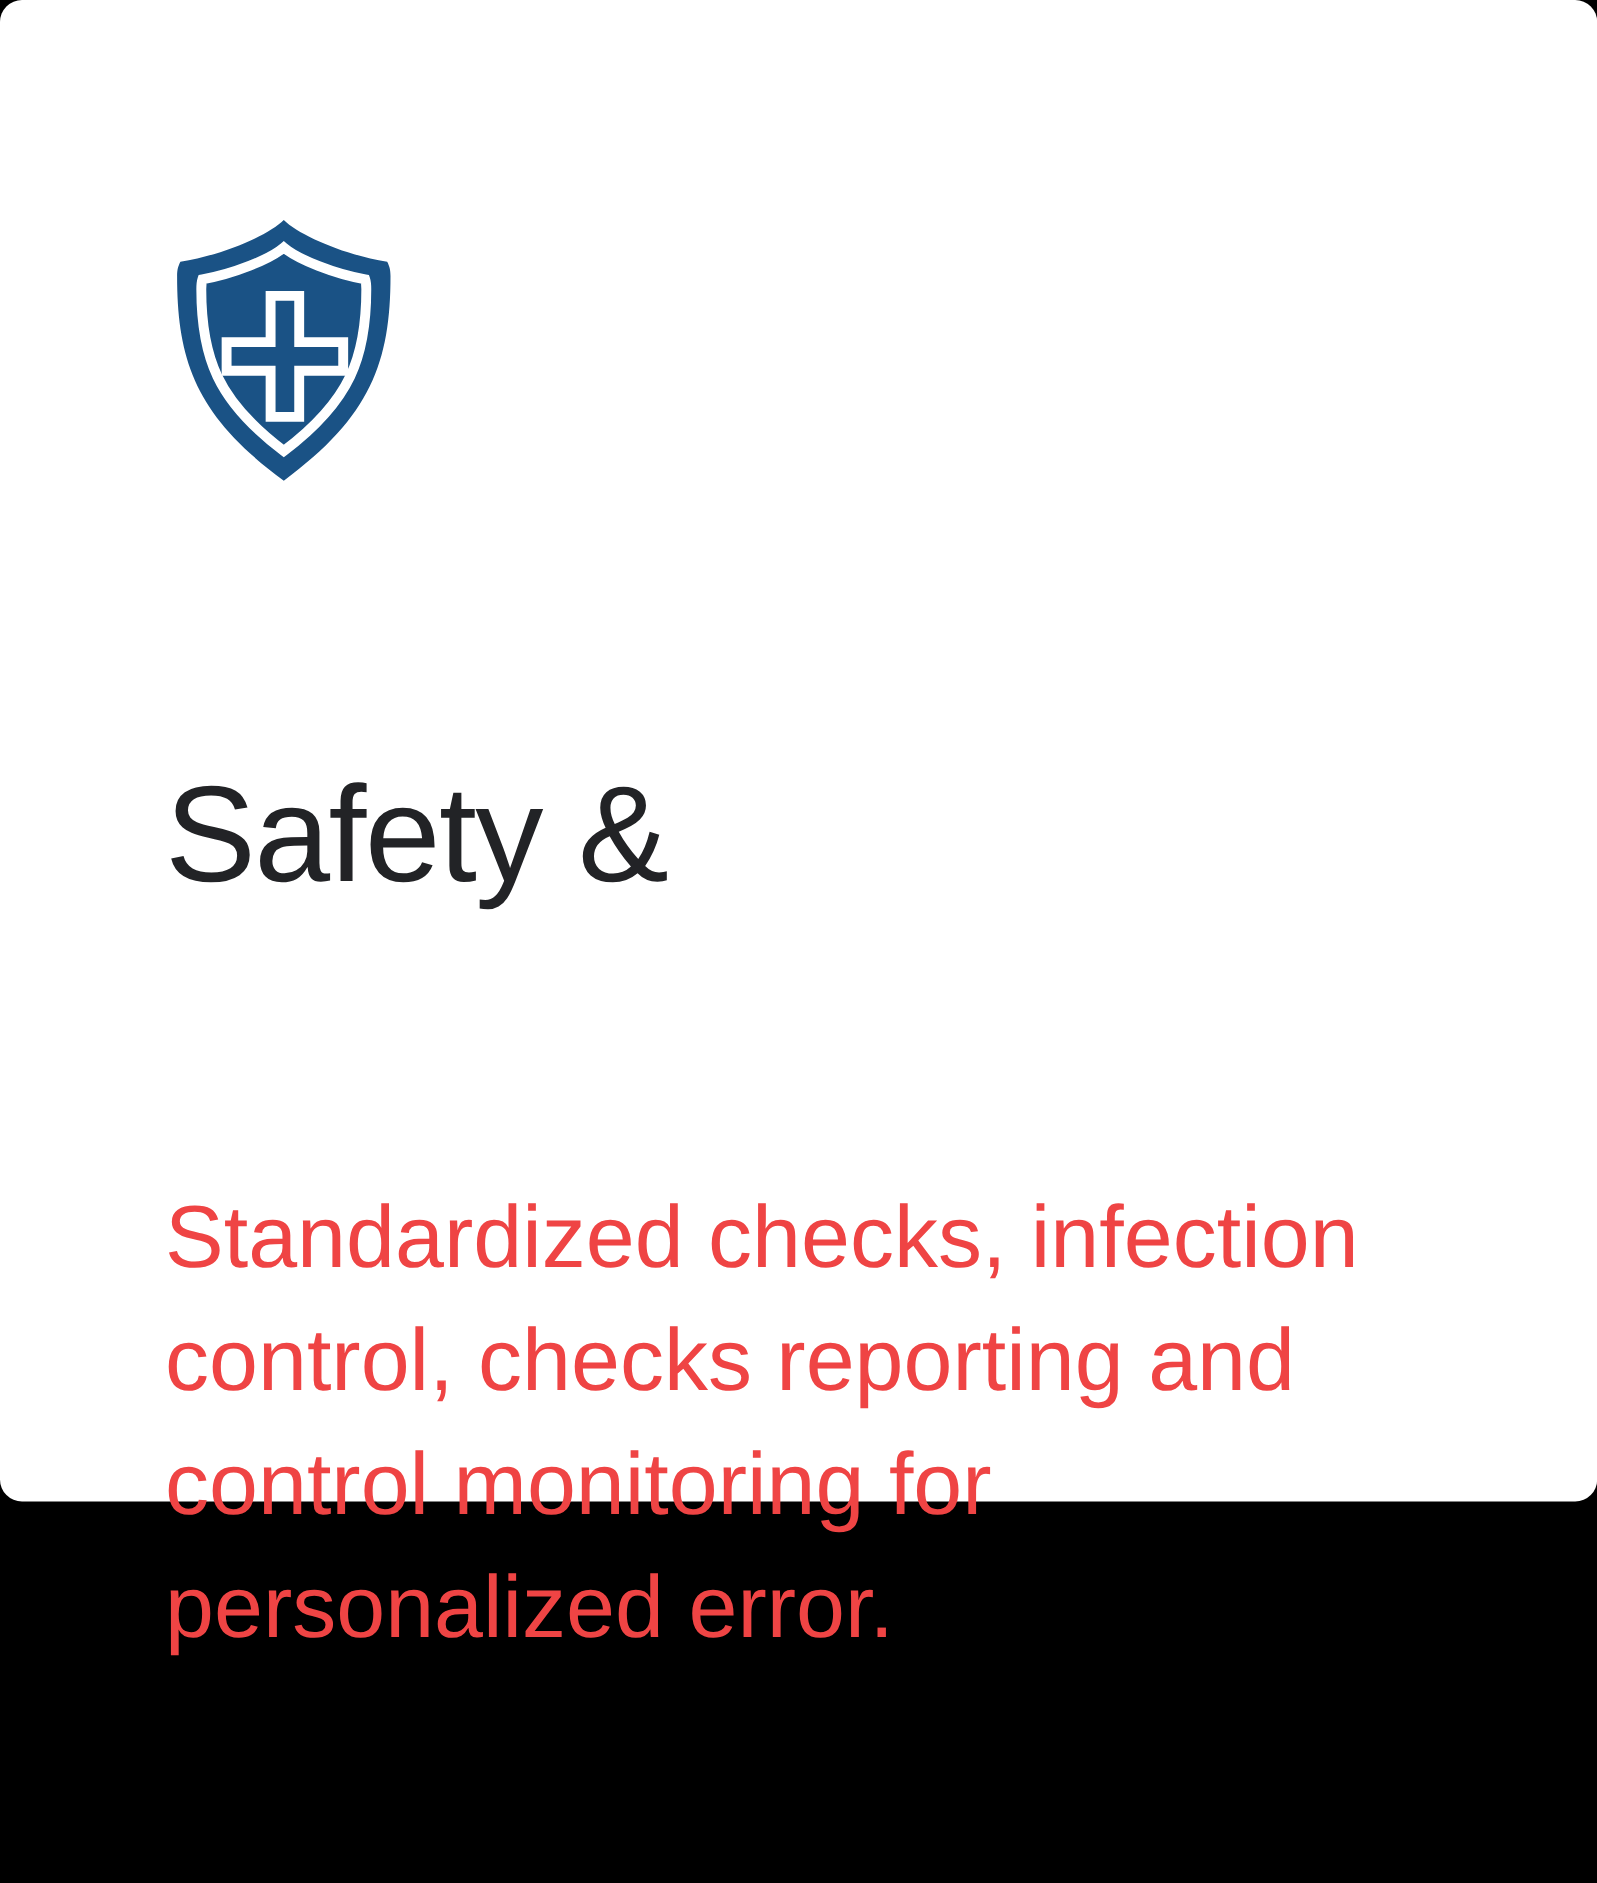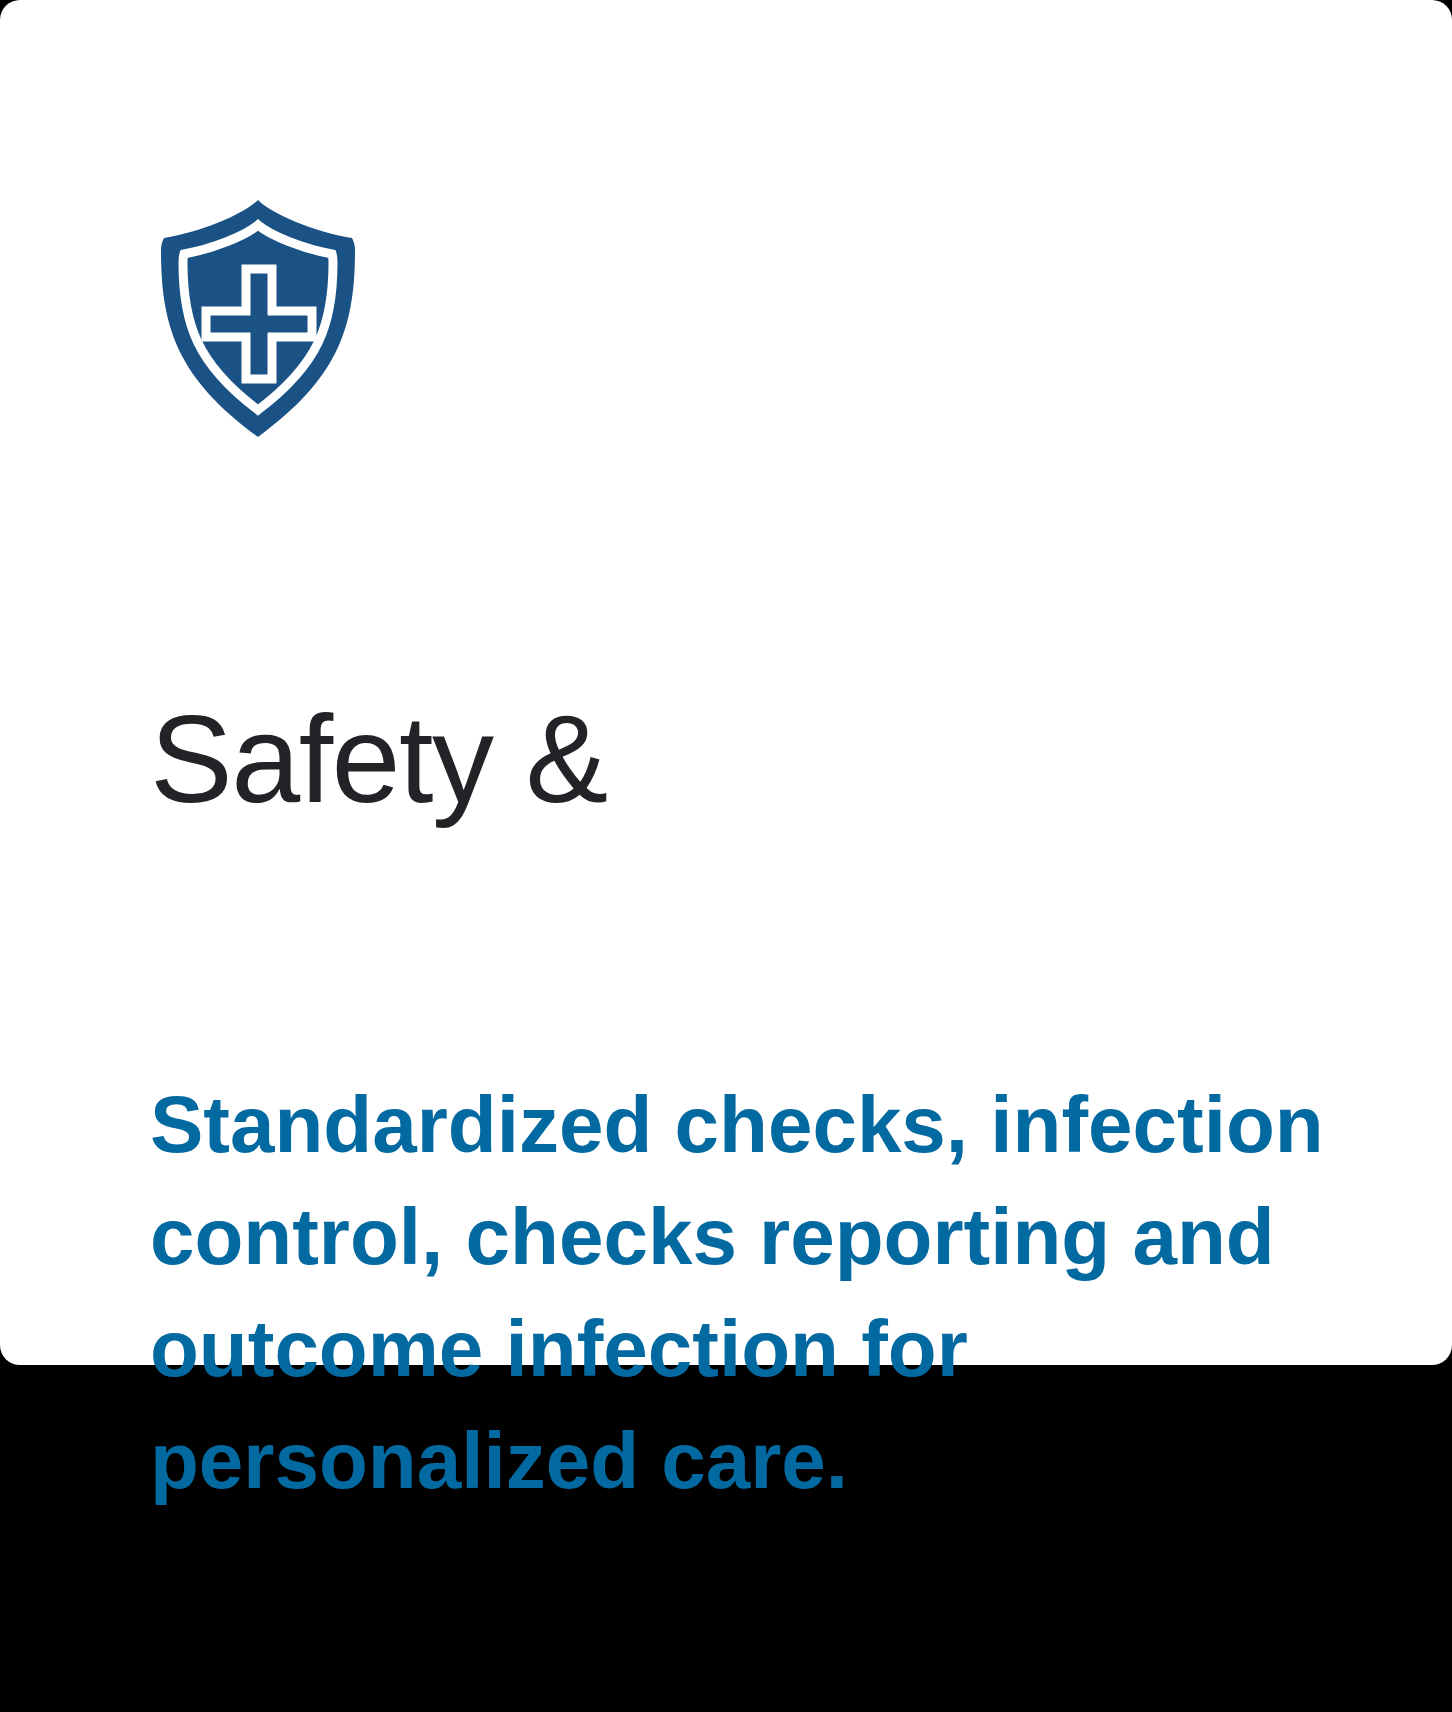--- a/index.html
+++ b/index.html
@@ -62,23 +62,23 @@
     letter-spacing: -1.5px;
     color: #222326;
   }
   .description {
     position: absolute;
     left: 150px;
     top: 1069px;
     width: 1180px;
     font-size: 80px;
     line-height: 112px;
-    font-weight: 700;
+    font-weight: 400;
     letter-spacing: 0px;
-    color: #0369a1;
+    color: #ef4444;
   }
 </style>
 </head>
 <body style="--blue: #1a5285; background: rgb(0, 0, 0);">
 
 <div class="card">
 
   <div class="icon-wrap">
     <svg viewBox="0 0 200 240" xmlns="http://www.w3.org/2000/svg">
 
@@ -102,17 +102,17 @@
     </svg>
   </div>
 
   <div class="title">
     <div>Safety &amp;</div>
   </div>
 
   <div class="description">
     <div>Standardized checks, infection</div>
     <div>control, checks reporting and</div>
-    <div>outcome infection for</div>
-    <div>personalized care.</div>
+    <div>control monitoring for</div>
+    <div>personalized error.</div>
   </div>
 
 </div>
 
 </body></html>

